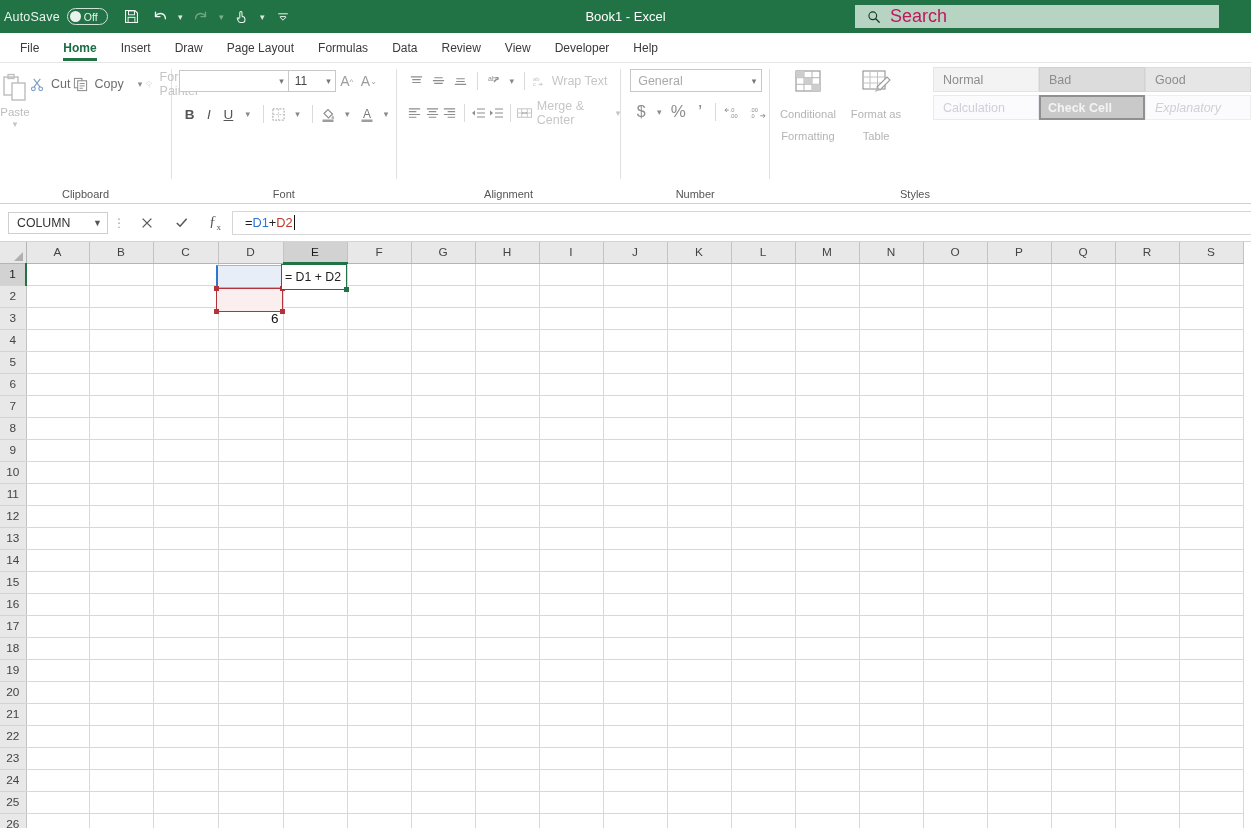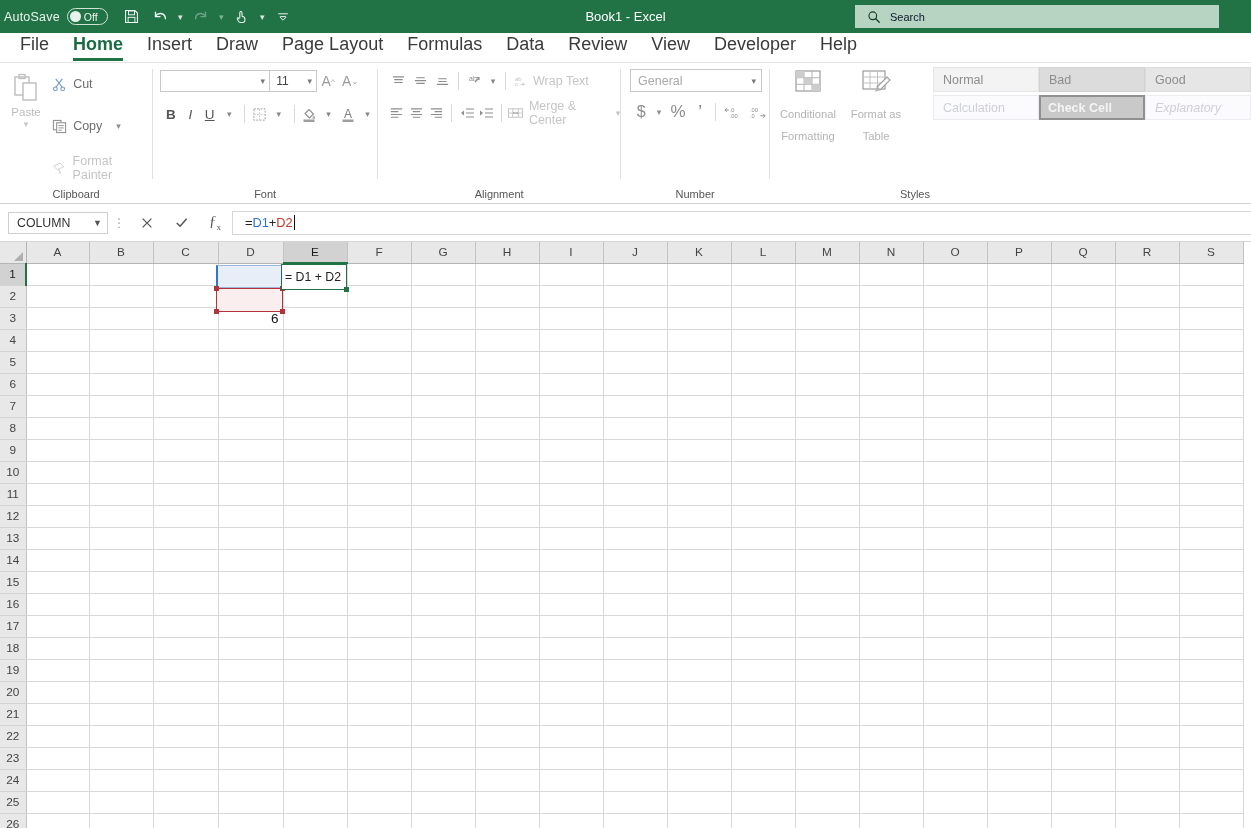--- a/index.html
+++ b/index.html
@@ -35,29 +35,29 @@
     font-size: 9px; color: #dbeae1; }
   .title-center {
     position: absolute; left: 0; right: 0; text-align: center;
     font-size: 13px; pointer-events: none;
   }
   .searchbox {
     position: absolute; right: 32px; top: 5px;
     width: 364px; height: 23px; background: #b7d4c3;
     display: flex; align-items: center; gap: 9px; padding-left: 12px;
   }
-  .searchbox .stext { font-size: 11px; color: #0f172a; }
+  .searchbox .stext { font-size: 18px; color: #be185d; }
 
   
   .tabbar {
     height: 30px; background: #ffffff; display: flex; align-items: flex-end;
     padding-left: 8px; border-bottom: 1px solid #e6e6e6;
   }
   .tab {
-    font-size: 18px; color: #3b3b3b; padding: 0 12px 7px 12px;
+    font-size: 12px; color: #3b3b3b; padding: 0 12px 7px 12px;
     position: relative; white-space: nowrap;
   }
   .tab.file { color: #3b3b3b; }
   .tab.active { color: #1b6b45; font-weight: bold; }
   .tab.active::after {
     content: ""; position: absolute; left: 12px; right: 12px; bottom: 1px;
     height: 2.6px; background: #217346;
   }
 
   
@@ -73,21 +73,21 @@
   }
   .grp-sep { width: 1px; background: #e0e0e0; margin: 6px 0 24px 0; }
 
   
   .grp-clip { width: 171px; }
   .paste-col {
     width: 54px; display: flex; flex-direction: column; align-items: center;
     padding-top: 4px; gap: 1px;
   }
   .paste-lbl { font-size: 11.5px; color: #bdbdbd; }
-  .clip-items { display: flex; flex-direction: column; padding-top: 4px; gap: 20px; }
+  .clip-items { display: flex; flex-direction: row; padding-top: 4px; gap: 3px; }
   .clip-row { display: flex; align-items: center; gap: 6px; height: 22px; }
   .clip-row .lbl { font-size: 12.5px; color: #6d6d6d; }
   .clip-row.dimrow .lbl { color: #c4c4c4; }
   .mini-caret { font-size: 9px; color: #8d8d8d; padding-left: 8px; }
 
   
   .grp-font { width: 224px; }
   .fontline1 { display: flex; align-items: center; padding-left: 7px; gap: 0; }
   .fname {
     width: 110px; height: 22px; border: 1px solid #c8c8c8; background: #fff;

